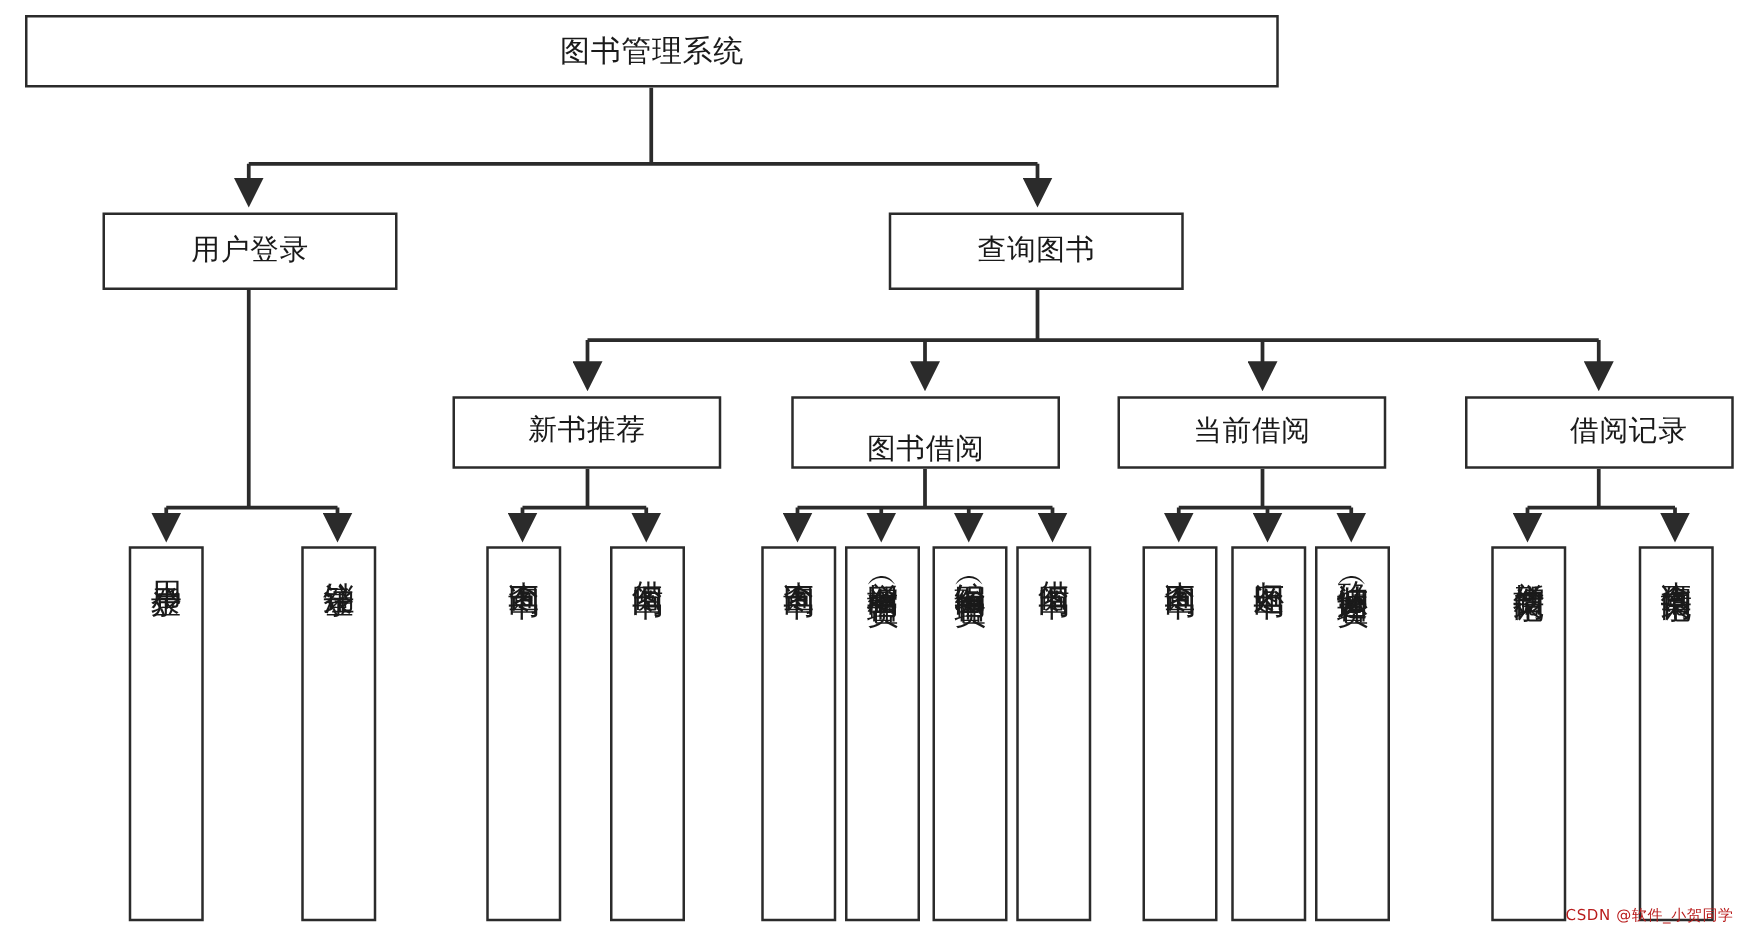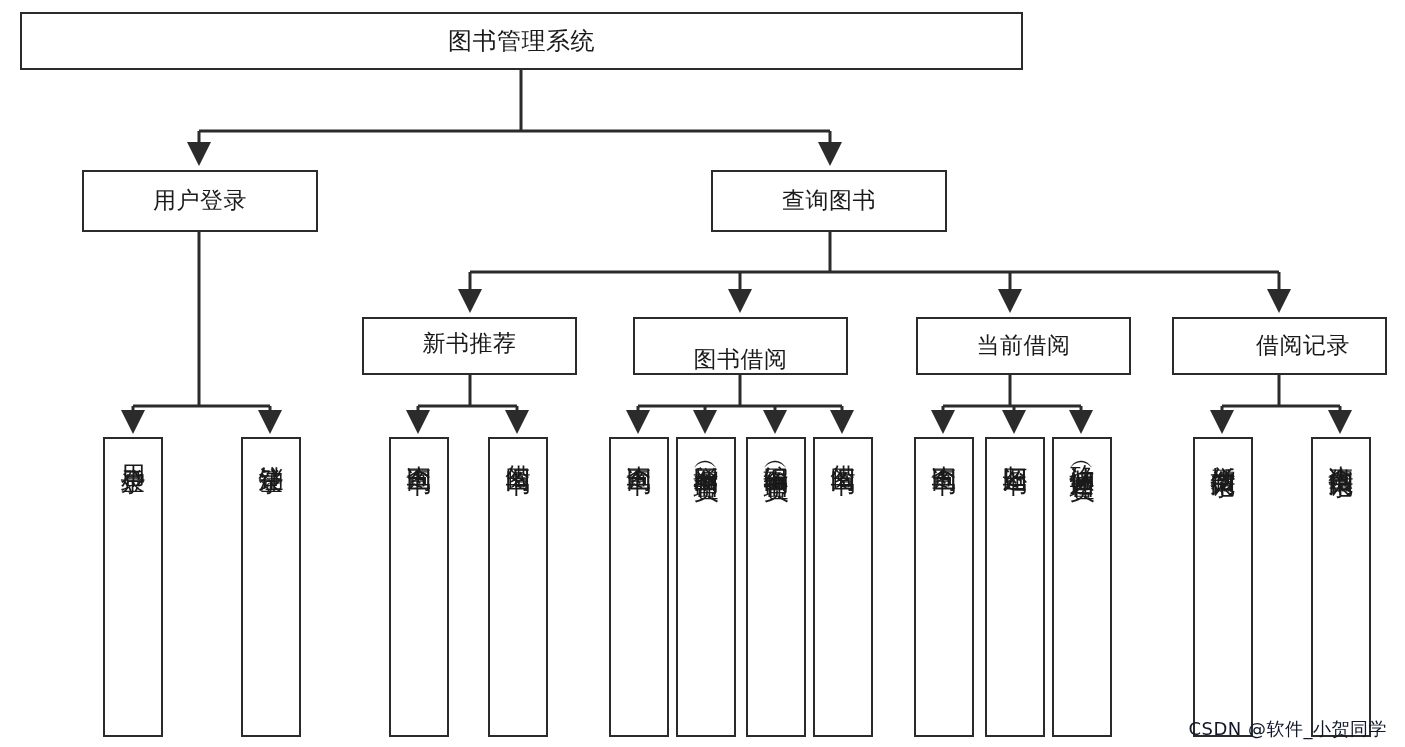--- a/index.html
+++ b/index.html
@@ -59,22 +59,22 @@
     line-height: 1.0;
     letter-spacing: 2px;
   }
   .node-box.root .node-label {
     font-size: 24px;
   }
   #watermark {
     position: absolute;
     right: 14px;
     bottom: 6px;
-    font-size: 18px;
-    color: #0f172a;
+    font-size: 12px;
+    color: #b91c1c;
     letter-spacing: 0.5px;
     user-select: none;
     pointer-events: none;
   }
 </style>
 </head>
 <body>
 
 <div id="diagram-root">
 
@@ -144,21 +144,21 @@
   </div>
 
   <div class="node-box horizontal" style="left:362px; top:317px; width:215px; height:58px;font-family:Liberation Mono, monospace;">
     <span class="node-label">新书推荐</span>
   </div>
 
   <div class="node-box horizontal" style="left:633px; top:317px; width:215px; height:58px;align-items:flex-end;">
     <span class="node-label">图书借阅</span>
   </div>
 
-  <div class="node-box horizontal" style="left:916px; top:317px; width:215px; height:58px;">
+  <div class="node-box horizontal" style="left:894px; top:317px; width:215px; height:58px;">
     <span class="node-label">当前借阅</span>
   </div>
 
   <div class="node-box horizontal" style="left:1172px; top:317px; width:215px; height:58px;padding-left:47px;">
     <span class="node-label">借阅记录</span>
   </div>
 
   <div class="node-box vertical" style="left:103px; top:437px; width:60px; height:300px;">
     <span class="node-label">用户登录</span>
   </div>

